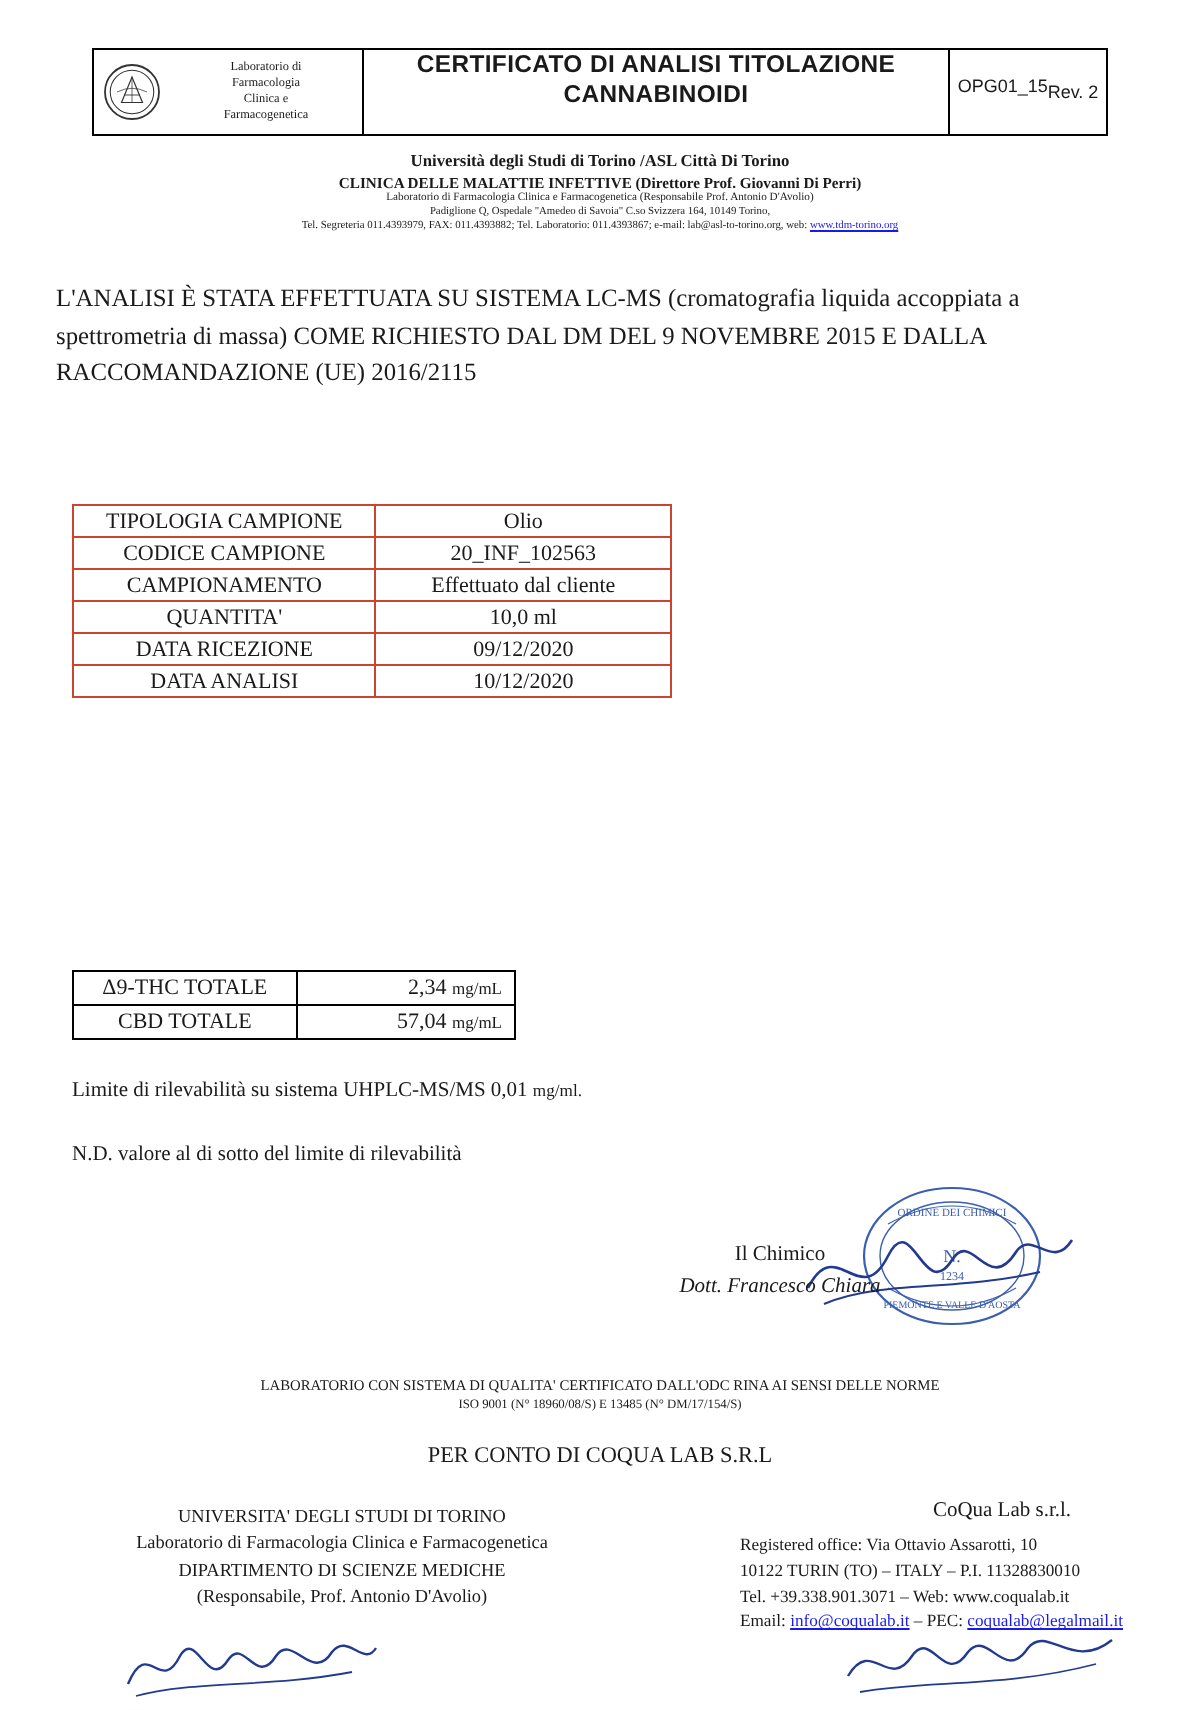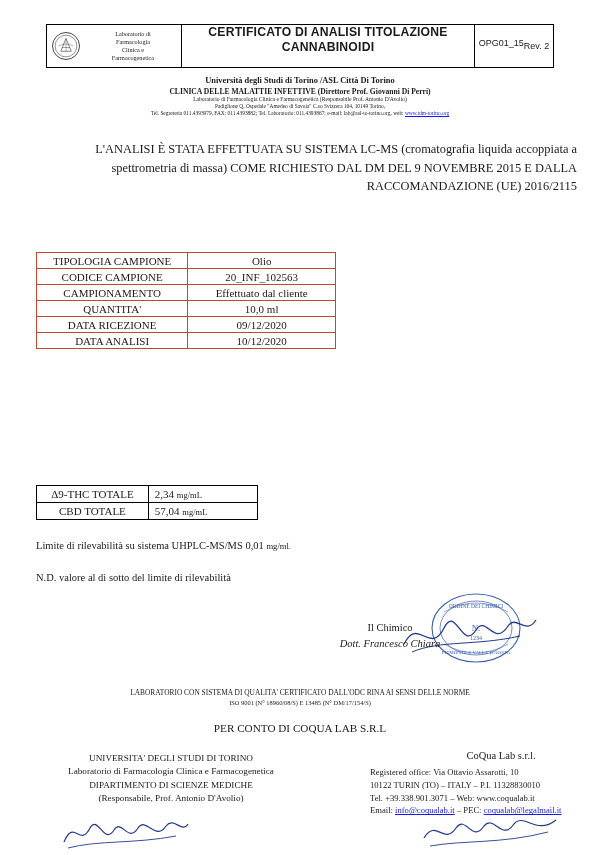--- a/index.html
+++ b/index.html
@@ -101,24 +101,24 @@
   .inst .l1 { font-size: 8.4px; font-weight: bold; }
   .inst .l2 { font-size: 7.6px; font-weight: bold; }
   .inst .l3 { font-size: 5.6px; }
   .inst .l4 { font-size: 5.4px; }
   .inst .l5 { font-size: 5.4px; }
   .inst a { color: #1a1aee; text-decoration: underline; }
 
   
   .intro {
     position: absolute;
-    left: 57px;
+    left: 28px;
     top: 140px;
     width: 520px;
-    text-align: right;
+    text-align: left;
     font-size: 12.4px;
     line-height: 1.5;
     font-family: "Liberation Serif", serif;
   }
 
   
   .sample-table {
     position: absolute;
     left: 36px;
     top: 252px;
@@ -145,21 +145,21 @@
     border-collapse: collapse;
     font-size: 11px;
   }
   .results-table td {
     border: 1px solid #000;
     height: 16px;
     padding: 0 6px;
     font-family: "Liberation Serif", serif;
   }
   .results-table td.k { width: 110px; text-align: center; margin-left: 24px; }
-  .results-table td.v { width: 110px; text-align: left; margin-top: 42px; }
+  .results-table td.v { width: 110px; text-align: right; margin-top: 42px; }
   .results-table .unit { font-size: 8.5px; }
 
   
   .note {
     position: absolute;
     left: 36px;
     font-size: 10.5px;
     font-family: "Liberation Serif", serif;
   }
   .note.n1 { top: 540px; }

